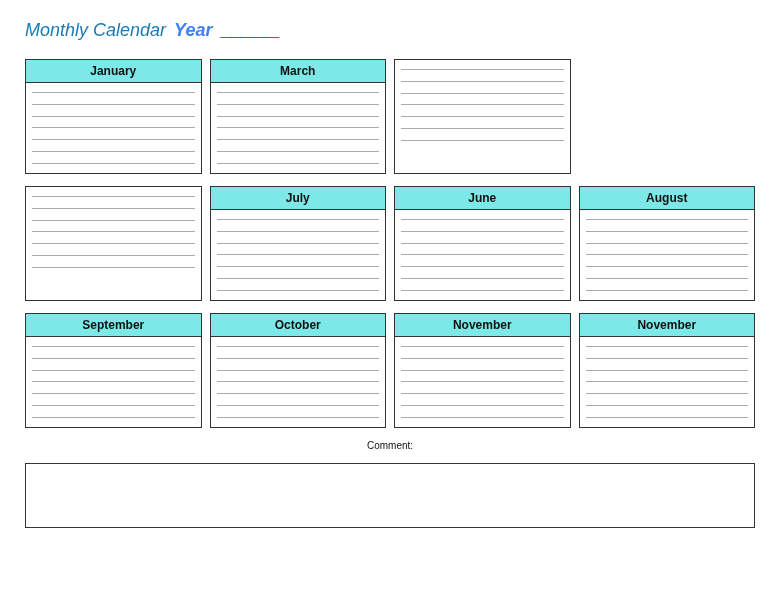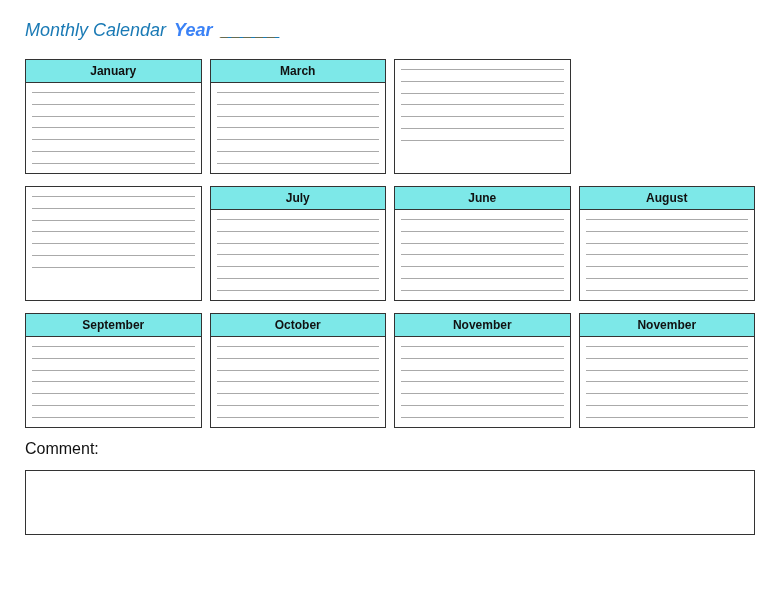--- a/index.html
+++ b/index.html
@@ -65,23 +65,24 @@
     }
     .month-line {
       border-bottom: 1px solid #aaa;
       width: 100%;
       height: 1px;
     }
     .comment-section {
       margin-top: 10px;
     }
     .comment-label {
-      font-size: 16px;
+      font-size: 10px;
       color: #111;
       margin-bottom: 12px;
+      text-align: center;
     }
     .comment-box {
       border: 1.5px solid #333;
       width: 100%;
       height: 65px;
     }
   </style>
 </head>
 <body>
 

